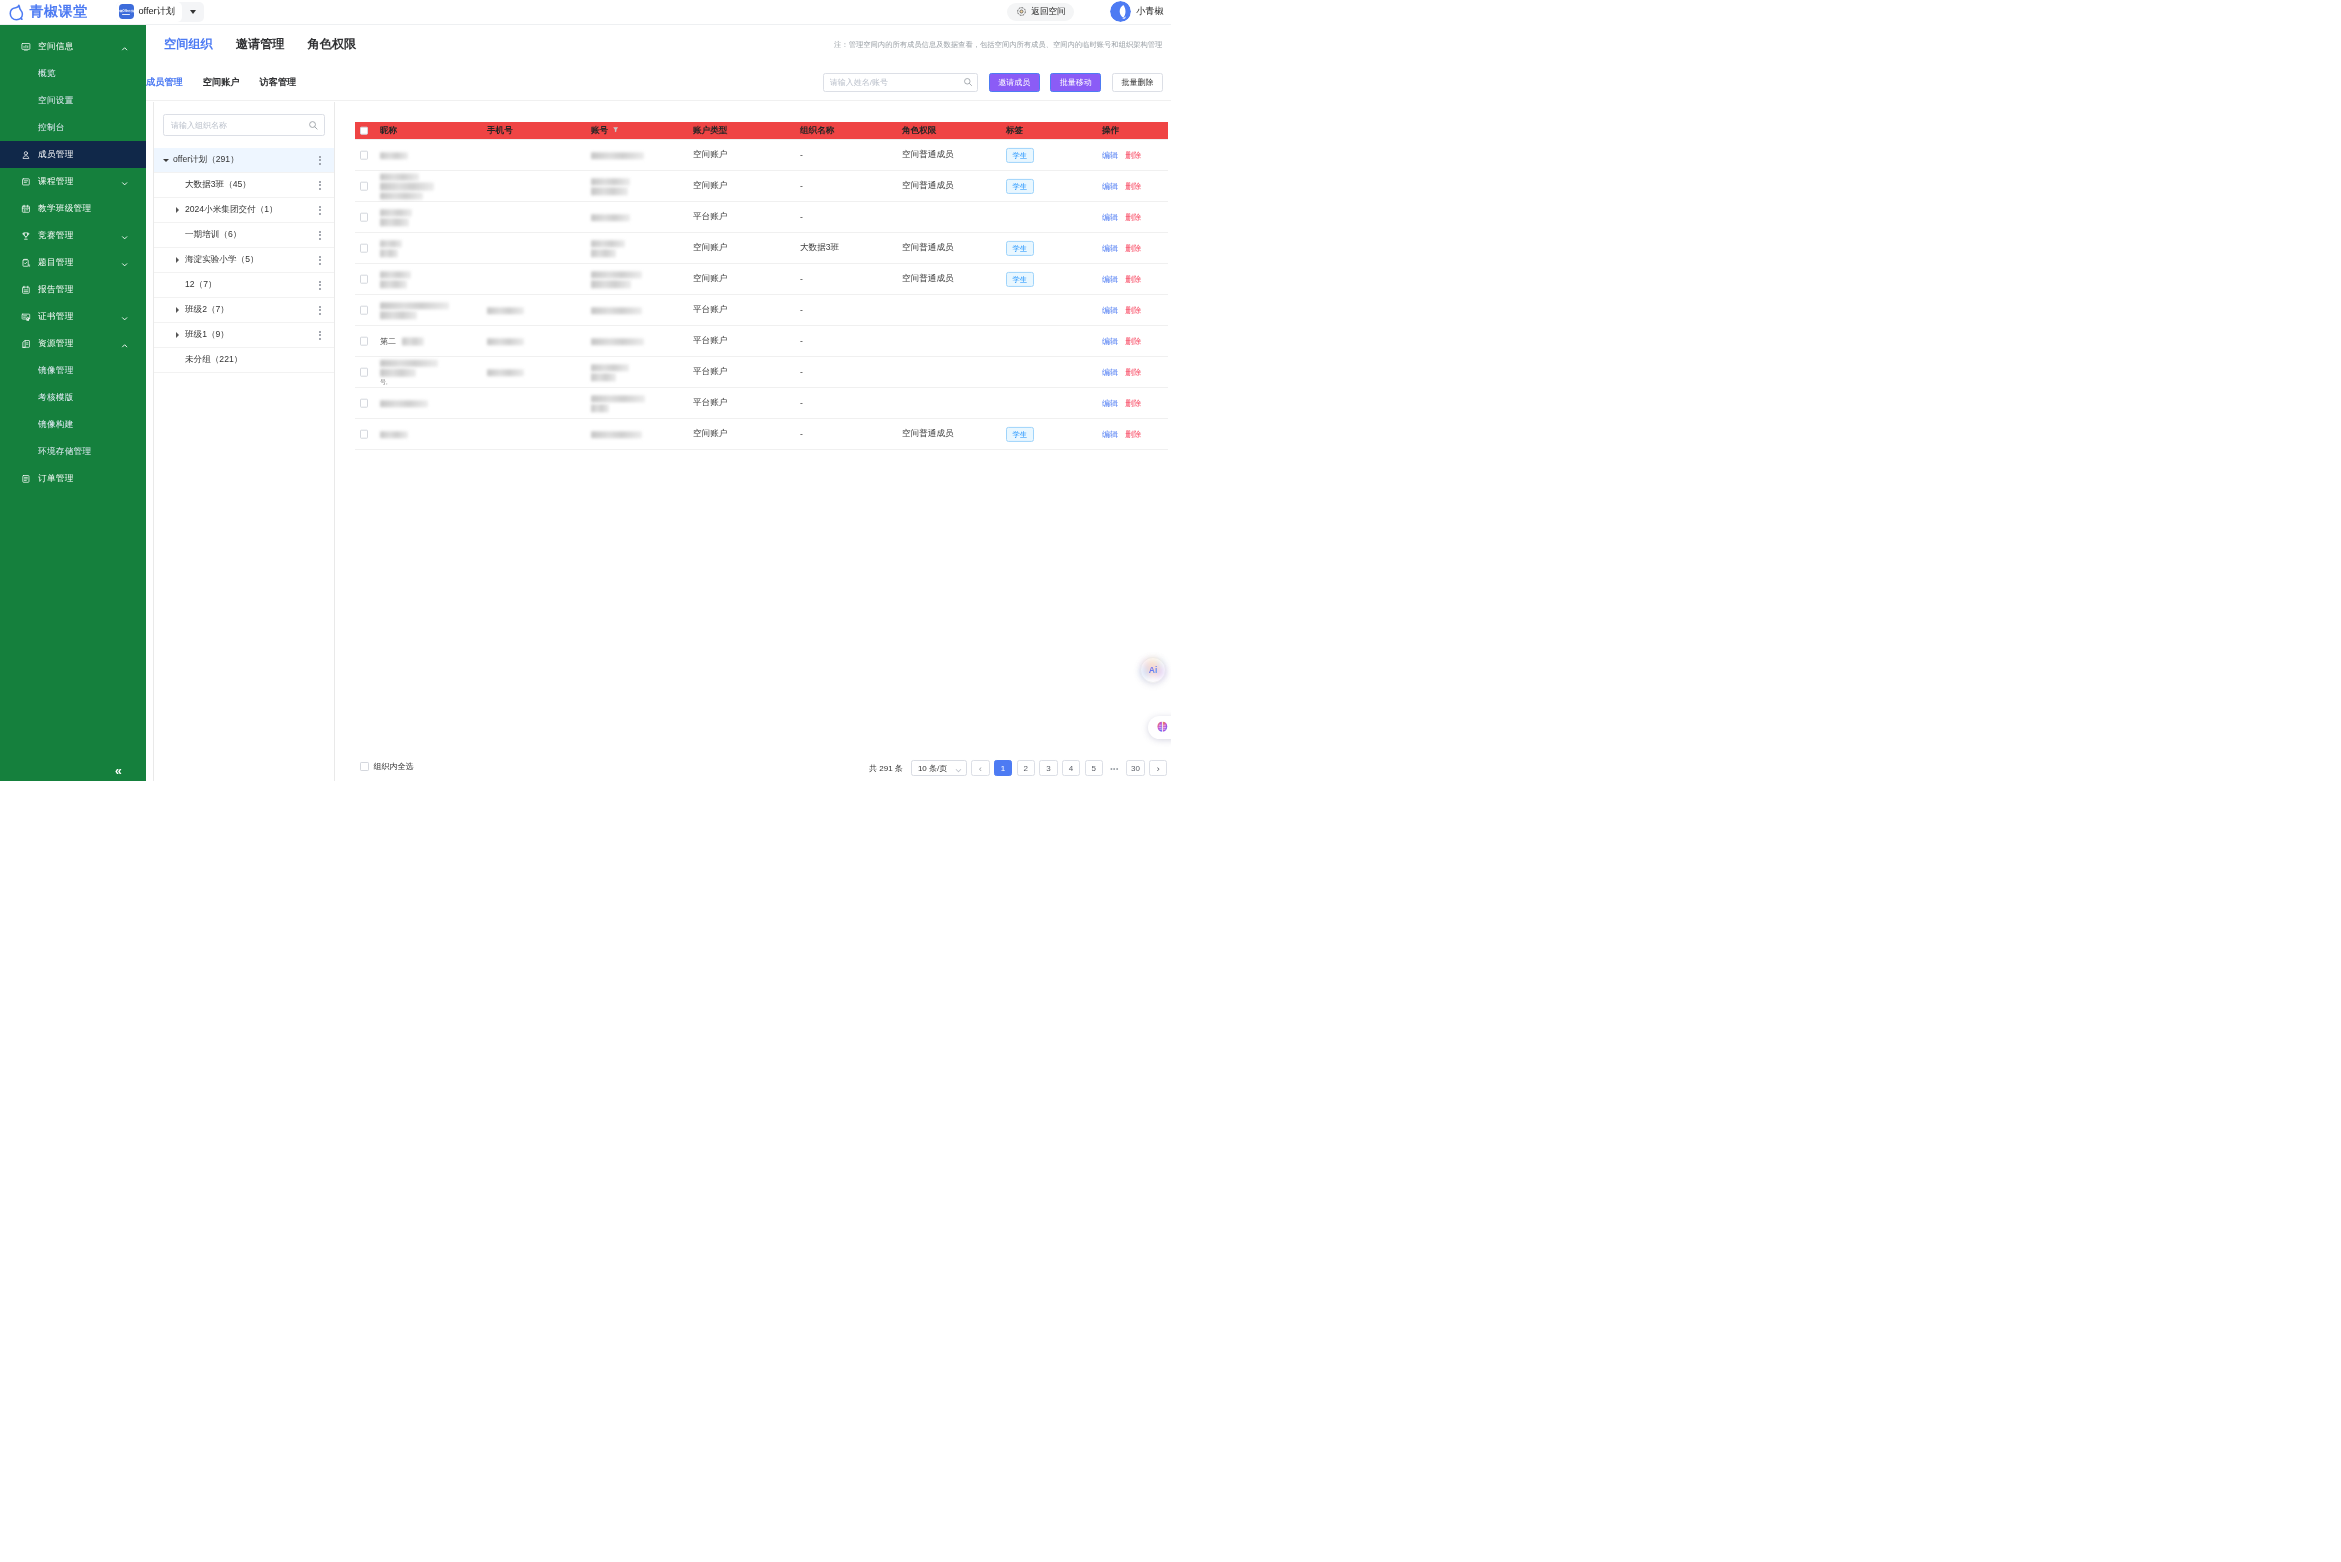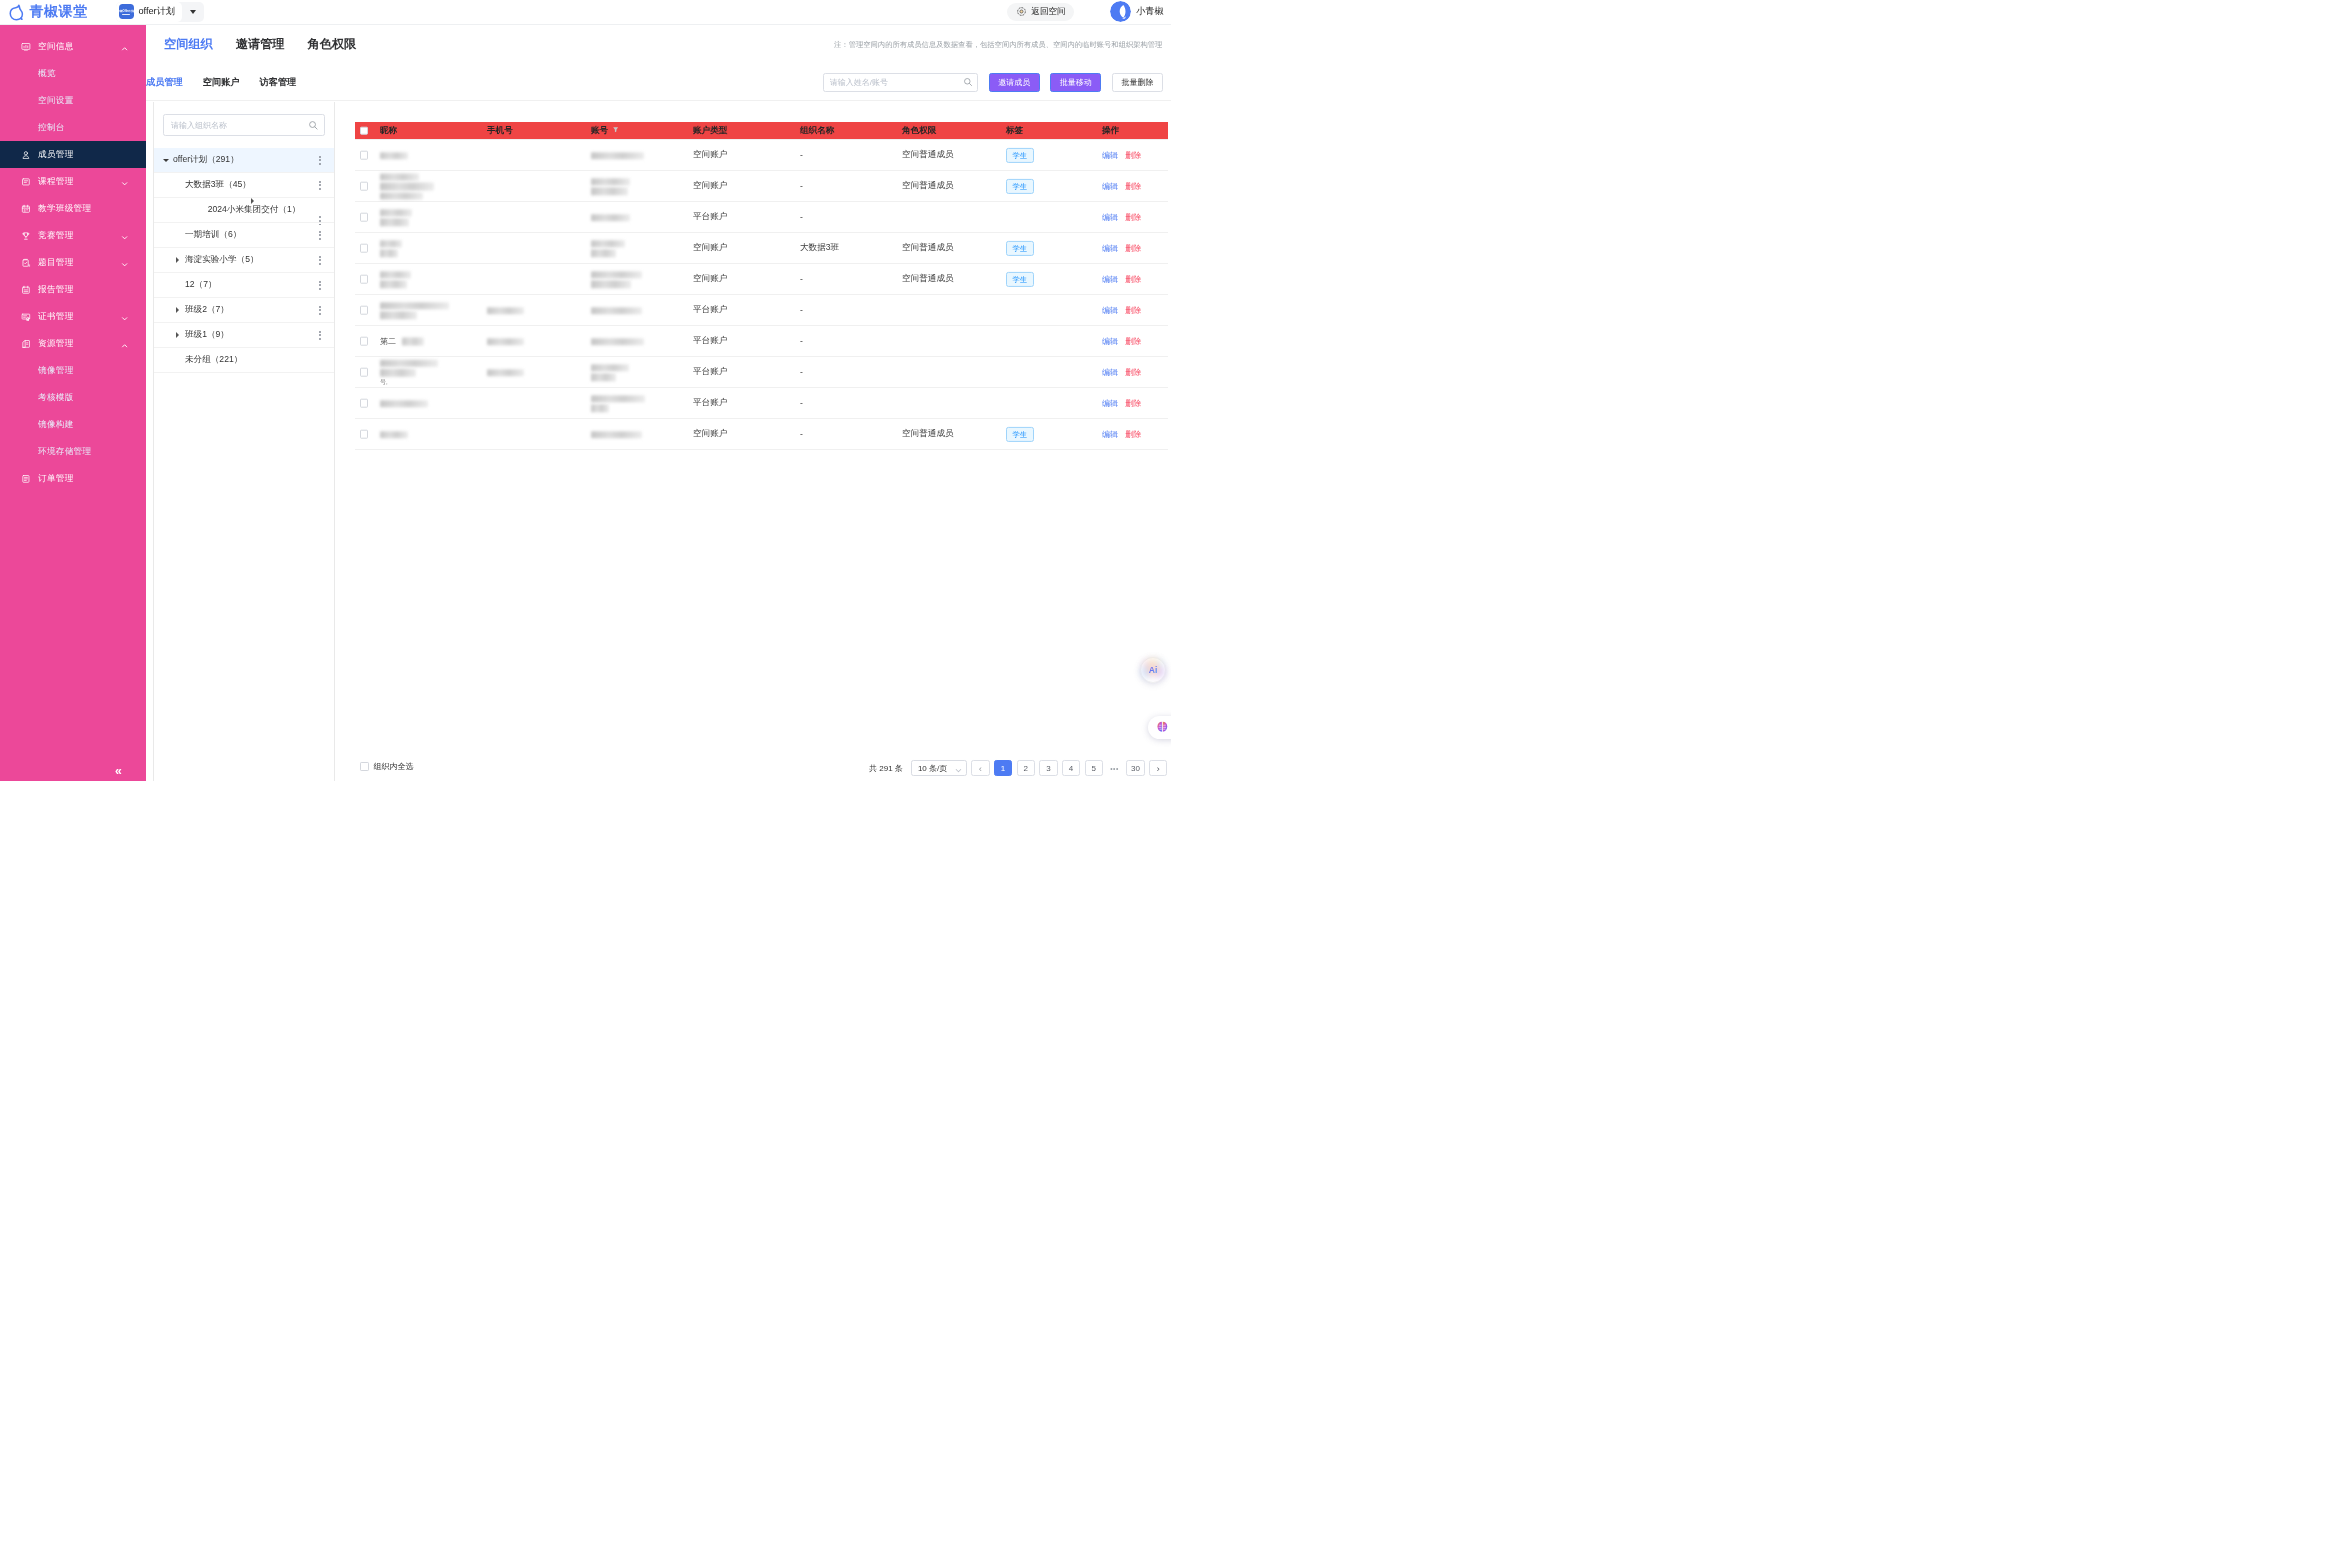--- a/index.html
+++ b/index.html
@@ -25,21 +25,21 @@
   .tri-down { width:0; height:0; border-left:3.7px solid transparent; border-right:3.7px solid transparent;
               border-top:4.3px solid #333; }
   .tb-spacer { flex:1; }
   .ret-pill { display:flex; align-items:center; gap:4.3px; height:18.4px; padding:0 8.6px; background:#f4f5f6;
               border-radius:9.2px; cursor:pointer; }
   .ret-pill span { font-size:8.6px; color:#222; font-weight:500; }
   .avatar { width:21px; height:21px; margin-left:36px; border-radius:50%; overflow:hidden; flex:none; }
   .tb-user { font-size:9.2px; font-weight:500; color:#222; margin:0 7.3px 0 4.9px; }
 
   
-  .sidebar { position:absolute; left:0; top:24.5px; width:146px; height:757px; background:#ec4899; z-index:10; }
+  .sidebar { position:absolute; left:0; top:24.5px; width:146px; height:757px; background:#15803d; z-index:10; }
   .nav { padding-top:8.6px; }
   .nav-item { position:relative; height:27px; display:flex; align-items:center; cursor:pointer; color:#fff; }
   .nav-item .nv-ico { position:absolute; left:21.4px; top:8.6px; width:9.8px; height:9.8px; }
   .nav-item .nv-label { margin-left:38px; font-size:8.6px; letter-spacing:0.3px; }
   .nav-item.sub .nv-label { color:#e8eefb; }
   .nav-item.active { background:#102849; }
   .nav-chevron { position:absolute; left:121px; top:9.8px; width:7.3px; height:7.3px; }
   .collapse-btn { position:absolute; left:115px; bottom:3.7px; color:#fff; font-size:12.2px; font-weight:bold;
                   cursor:pointer; letter-spacing:-1.2px; }
 
@@ -358,21 +358,21 @@
         </div>
         <div class="tree-node" style="padding-left: 20px;">
           <div class="caret-box"></div>
           <div class="tn-label">大数据3班（45）</div>
           <div class="kebab">
             <i></i>
             <i></i>
             <i></i>
           </div>
         </div>
-        <div class="tree-node" style="padding-left: 20px; flex-direction: column;">
+        <div class="tree-node" style="padding-left: 20px;">
           <div class="caret-box">
             <span class="caret-right"></span>
           </div>
           <div class="tn-label">2024小米集团交付（1）</div>
           <div class="kebab">
             <i></i>
             <i></i>
             <i></i>
           </div>
         </div>

